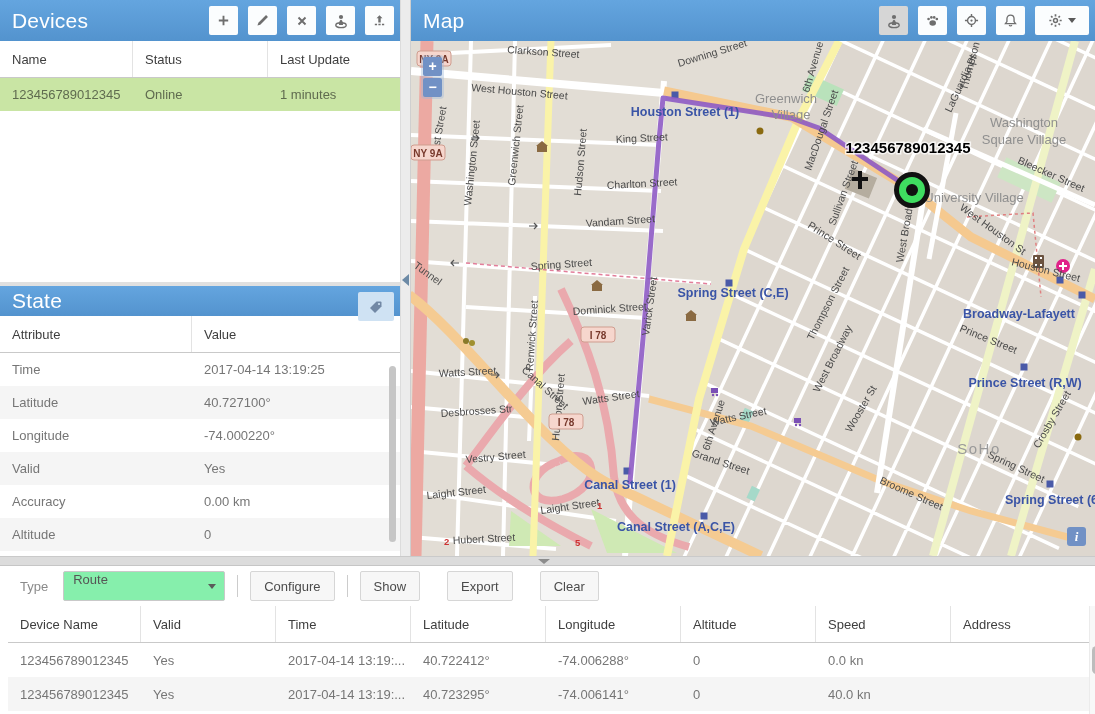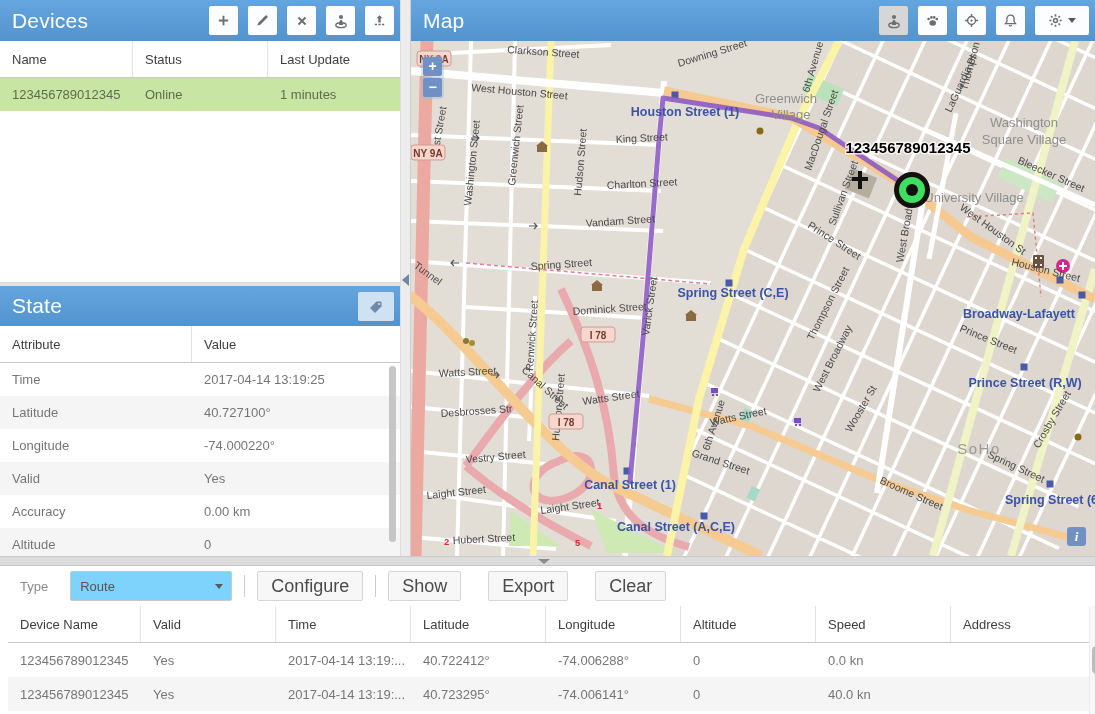--- a/index.html
+++ b/index.html
@@ -24,21 +24,21 @@
 .trow{display:grid;height:33px;align-items:center;font-size:13px;color:#767676;background:#fff}
 .trow>div{padding-left:12px;overflow:hidden;white-space:nowrap;text-overflow:ellipsis}
 .trow.sel{background:#c9e5a4;color:#5f6b4f}
 .trow.alt{background:#f5f5f5}
 .cols3{grid-template-columns:133px 135px 1fr}
 .cols2{grid-template-columns:192px 1fr}
 .cols8{grid-template-columns:133px 135px 135px 135px 135px 135px 135px 1fr}
 #devices{left:0;top:0;width:400px;height:282px}
 #hdiv1{position:absolute;left:0;top:282px;width:400px;height:4px;background:#e0e0e0}
 #state{left:0;top:286px;width:400px;height:270px}
-#state .phead{height:40px}
+#state .phead{height:30px}
 #state-thumb{position:absolute;right:4px;top:80px;width:7px;height:176px;background:#c6c6c6;border-radius:4px;cursor:pointer}
 #vsplit{position:absolute;left:400px;top:0;width:11px;height:556px;background:#ececec;
   border-left:1px solid #dcdcdc;border-right:1px solid #cfcfcf;cursor:col-resize}
 #vsplit .arrow{position:absolute;top:274px;left:1px;width:0;height:0;
   border-top:6px solid transparent;border-bottom:6px solid transparent;border-right:7px solid #6c8aa6}
 #map-panel{left:411px;top:0;width:684px;height:556px}
 #map-body{position:relative;width:684px;height:515px;background:#ebe7e1;overflow:hidden}
 #map-svg{position:absolute;left:0;top:0}
 .ml-st{font-size:10.5px;fill:#4a4a4a}
 .ml-area{font-size:13px;fill:#8f8f8f}
@@ -55,26 +55,26 @@
 .ol-zoom button+button{margin-top:2px}
 .ol-info{position:absolute;right:9px;bottom:10px;width:19px;height:19px;border-radius:3px;background:#7191c5;
   color:#fff;font-family:"Liberation Serif",serif;font-style:italic;font-weight:bold;font-size:13px;
   display:flex;align-items:center;justify-content:center;cursor:pointer}
 #hsplit{position:absolute;left:0;top:556px;width:1095px;height:10px;background:#dcdcdc;
   border-top:1px solid #cacaca;border-bottom:1px solid #c6c6c6;cursor:row-resize}
 #hsplit .handle{position:absolute;left:538px;top:2px;width:0;height:0;
   border-left:6px solid transparent;border-right:6px solid transparent;border-top:5px solid #8c8c8c}
 #bottom{left:8px;top:566px;width:1095px;height:190px}
 .btoolbar{height:40px;display:flex;align-items:center;padding-left:12px;font-size:13px;color:#8a8a8a}
-.selectbox{width:162px;height:30px;margin-left:22px;border:1px solid #c9c9c9;border-radius:2px;
-  display:flex;align-items:center;padding:0 9px;color:#555;background:#7dd3fc;position:relative;cursor:pointer}
+.selectbox{width:162px;height:30px;margin-left:15px;border:1px solid #c9c9c9;border-radius:2px;
+  display:flex;align-items:flex-start;padding:0 9px;color:#555;background:#86efac;position:relative;cursor:pointer}
 .selectbox .caret{position:absolute;right:8px;top:12px}
 .vsep{width:1px;height:22px;background:#ccc;margin:0 12px}
 .bbtn{height:30px;padding:0 13px;background:#f7f7f7;border:1px solid #d6d6d6;border-radius:2px;
-  font-size:18px;color:#4b4b4b;font-family:inherit;cursor:pointer}
+  font-size:13px;color:#4b4b4b;font-family:inherit;cursor:pointer}
 .bbtn+.bbtn{margin-left:27px}
 #bottom .thead,#bottom .trow{width:1081px}
 #bottom .trow{height:34px}
 #bscroll{position:absolute;left:1081px;top:40px;width:14px;height:108px;background:#f8f8f8;border-left:1px solid #ebebeb}
 #bscroll .thumb{position:absolute;left:2px;top:40px;width:9px;height:28px;background:#bcbcbc;border-radius:5px;cursor:pointer}
 .icon{display:flex}
 </style>
 </head>
 <body>
 

